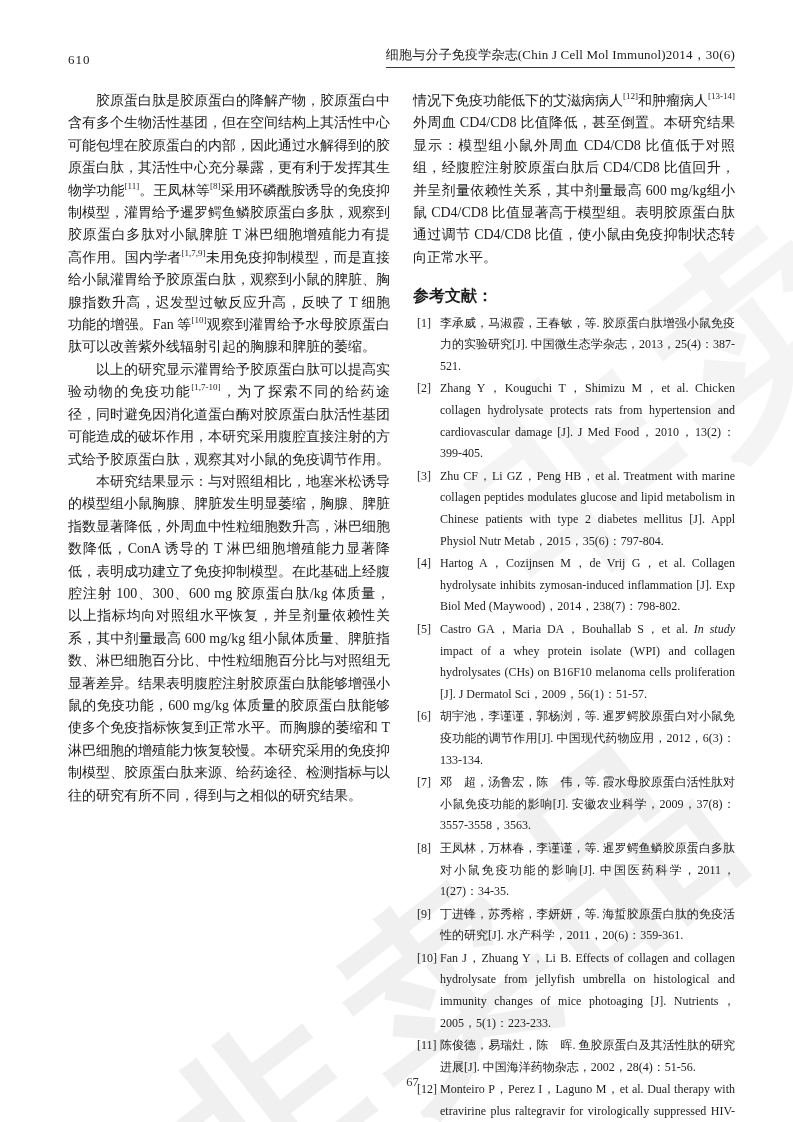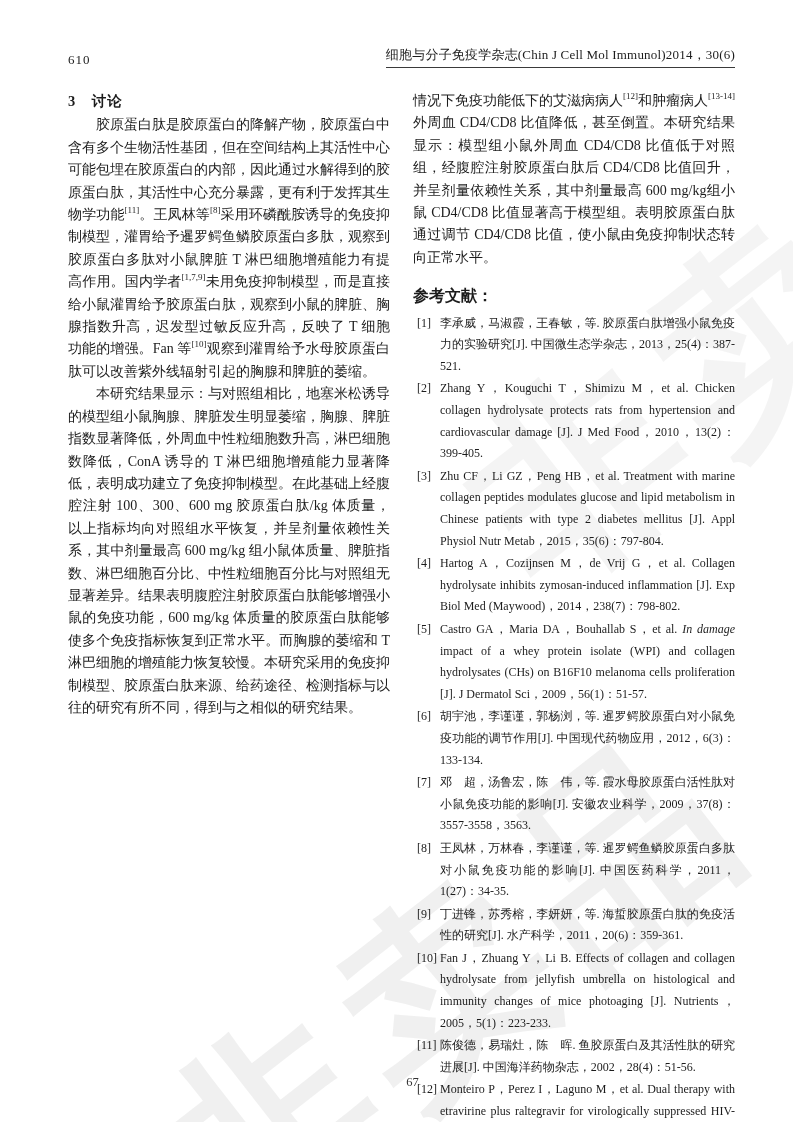--- a/index.html
+++ b/index.html
@@ -77,22 +77,22 @@
 <div class="page">
 
   <div class="page-header">
     <span class="header-pagenum">610</span>
     <span class="header-journal">细胞与分子免疫学杂志(Chin J Cell Mol Immunol)2014，30(6)</span>
   </div>
 
   <div class="columns">
 
     <div class="col">
-      <div class="section-heading">3　讨论</div>
       <p class="para">胶原蛋白肽是胶原蛋白的降解产物，胶原蛋白中含有多个生物活性基团，但在空间结构上其活性中心可能包埋在胶原蛋白的内部，因此通过水解得到的胶原蛋白肽，其活性中心充分暴露，更有利于发挥其生物学功能<sup>[11]</sup>。王凤林等<sup>[8]</sup>采用环磷酰胺诱导的免疫抑制模型，灌胃给予暹罗鳄鱼鳞胶原蛋白多肽，观察到胶原蛋白多肽对小鼠脾脏 T 淋巴细胞增殖能力有提高作用。国内学者<sup>[1,7,9]</sup>未用免疫抑制模型，而是直接给小鼠灌胃给予胶原蛋白肽，观察到小鼠的脾脏、胸腺指数升高，迟发型过敏反应升高，反映了 T 细胞功能的增强。Fan 等<sup>[10]</sup>观察到灌胃给予水母胶原蛋白肽可以改善紫外线辐射引起的胸腺和脾脏的萎缩。</p>
+      <p class="para">以上的研究显示灌胃给予胶原蛋白肽可以提高实验动物的免疫功能<sup>[1,7-10]</sup>，为了探索不同的给药途径，同时避免因消化道蛋白酶对胶原蛋白肽活性基团可能造成的破坏作用，本研究采用腹腔直接注射的方式给予胶原蛋白肽，观察其对小鼠的免疫调节作用。</p>
       <p class="para">本研究结果显示：与对照组相比，地塞米松诱导的模型组小鼠胸腺、脾脏发生明显萎缩，胸腺、脾脏指数显著降低，外周血中性粒细胞数升高，淋巴细胞数降低，ConA 诱导的 T 淋巴细胞增殖能力显著降低，表明成功建立了免疫抑制模型。在此基础上经腹腔注射 100、300、600 mg 胶原蛋白肽/kg 体质量，以上指标均向对照组水平恢复，并呈剂量依赖性关系，其中剂量最高 600 mg/kg 组小鼠体质量、脾脏指数、淋巴细胞百分比、中性粒细胞百分比与对照组无显著差异。结果表明腹腔注射胶原蛋白肽能够增强小鼠的免疫功能，600 mg/kg 体质量的胶原蛋白肽能够使多个免疫指标恢复到正常水平。而胸腺的萎缩和 T 淋巴细胞的增殖能力恢复较慢。本研究采用的免疫抑制模型、胶原蛋白肽来源、给药途径、检测指标与以往的研究有所不同，得到与之相似的研究结果。</p>
     </div>
 
     <div class="col">
       <p class="para no-indent">情况下免疫功能低下的艾滋病病人<sup>[12]</sup>和肿瘤病人<sup>[13-14]</sup>外周血 CD4/CD8 比值降低，甚至倒置。本研究结果显示：模型组小鼠外周血 CD4/CD8 比值低于对照组，经腹腔注射胶原蛋白肽后 CD4/CD8 比值回升，并呈剂量依赖性关系，其中剂量最高 600 mg/kg组小鼠 CD4/CD8 比值显著高于模型组。表明胶原蛋白肽通过调节 CD4/CD8 比值，使小鼠由免疫抑制状态转向正常水平。</p>
       <div class="refs-heading">参考文献：</div>
       <div class="refs-list">
           <div class="ref-row">
             <span class="ref-label">[1]</span>
             <span class="ref-text">李承威，马淑霞，王春敏，等. 胶原蛋白肽增强小鼠免疫力的实验研究[J]. 中国微生态学杂志，2013，25(4)：387-521.</span>
@@ -104,21 +104,21 @@
           <div class="ref-row">
             <span class="ref-label">[3]</span>
             <span class="ref-text">Zhu CF，Li GZ，Peng HB，et al. Treatment with marine collagen peptides modulates glucose and lipid metabolism in Chinese patients with type 2 diabetes mellitus [J]. Appl Physiol Nutr Metab，2015，35(6)：797-804.</span>
           </div>
           <div class="ref-row">
             <span class="ref-label">[4]</span>
             <span class="ref-text">Hartog A，Cozijnsen M，de Vrij G，et al. Collagen hydrolysate inhibits zymosan-induced inflammation [J]. Exp Biol Med (Maywood)，2014，238(7)：798-802.</span>
           </div>
           <div class="ref-row">
             <span class="ref-label">[5]</span>
-            <span class="ref-text">Castro GA，Maria DA，Bouhallab S，et al. <i>In damage</i> impact of a whey protein isolate (WPI) and collagen hydrolysates (CHs) on B16F10 melanoma cells proliferation [J]. J Dermatol Sci，2009，56(1)：51-57.</span>
+            <span class="ref-text">Castro GA，Maria DA，Bouhallab S，et al. <i>In study</i> impact of a whey protein isolate (WPI) and collagen hydrolysates (CHs) on B16F10 melanoma cells proliferation [J]. J Dermatol Sci，2009，56(1)：51-57.</span>
           </div>
           <div class="ref-row">
             <span class="ref-label">[6]</span>
             <span class="ref-text">胡宇池，李谨谨，郭杨浏，等. 暹罗鳄胶原蛋白对小鼠免疫功能的调节作用[J]. 中国现代药物应用，2012，6(3)：133-134.</span>
           </div>
           <div class="ref-row">
             <span class="ref-label">[7]</span>
             <span class="ref-text">邓　超，汤鲁宏，陈　伟，等. 霞水母胶原蛋白活性肽对小鼠免疫功能的影响[J]. 安徽农业科学，2009，37(8)：3557-3558，3563.</span>
           </div>
           <div class="ref-row">

